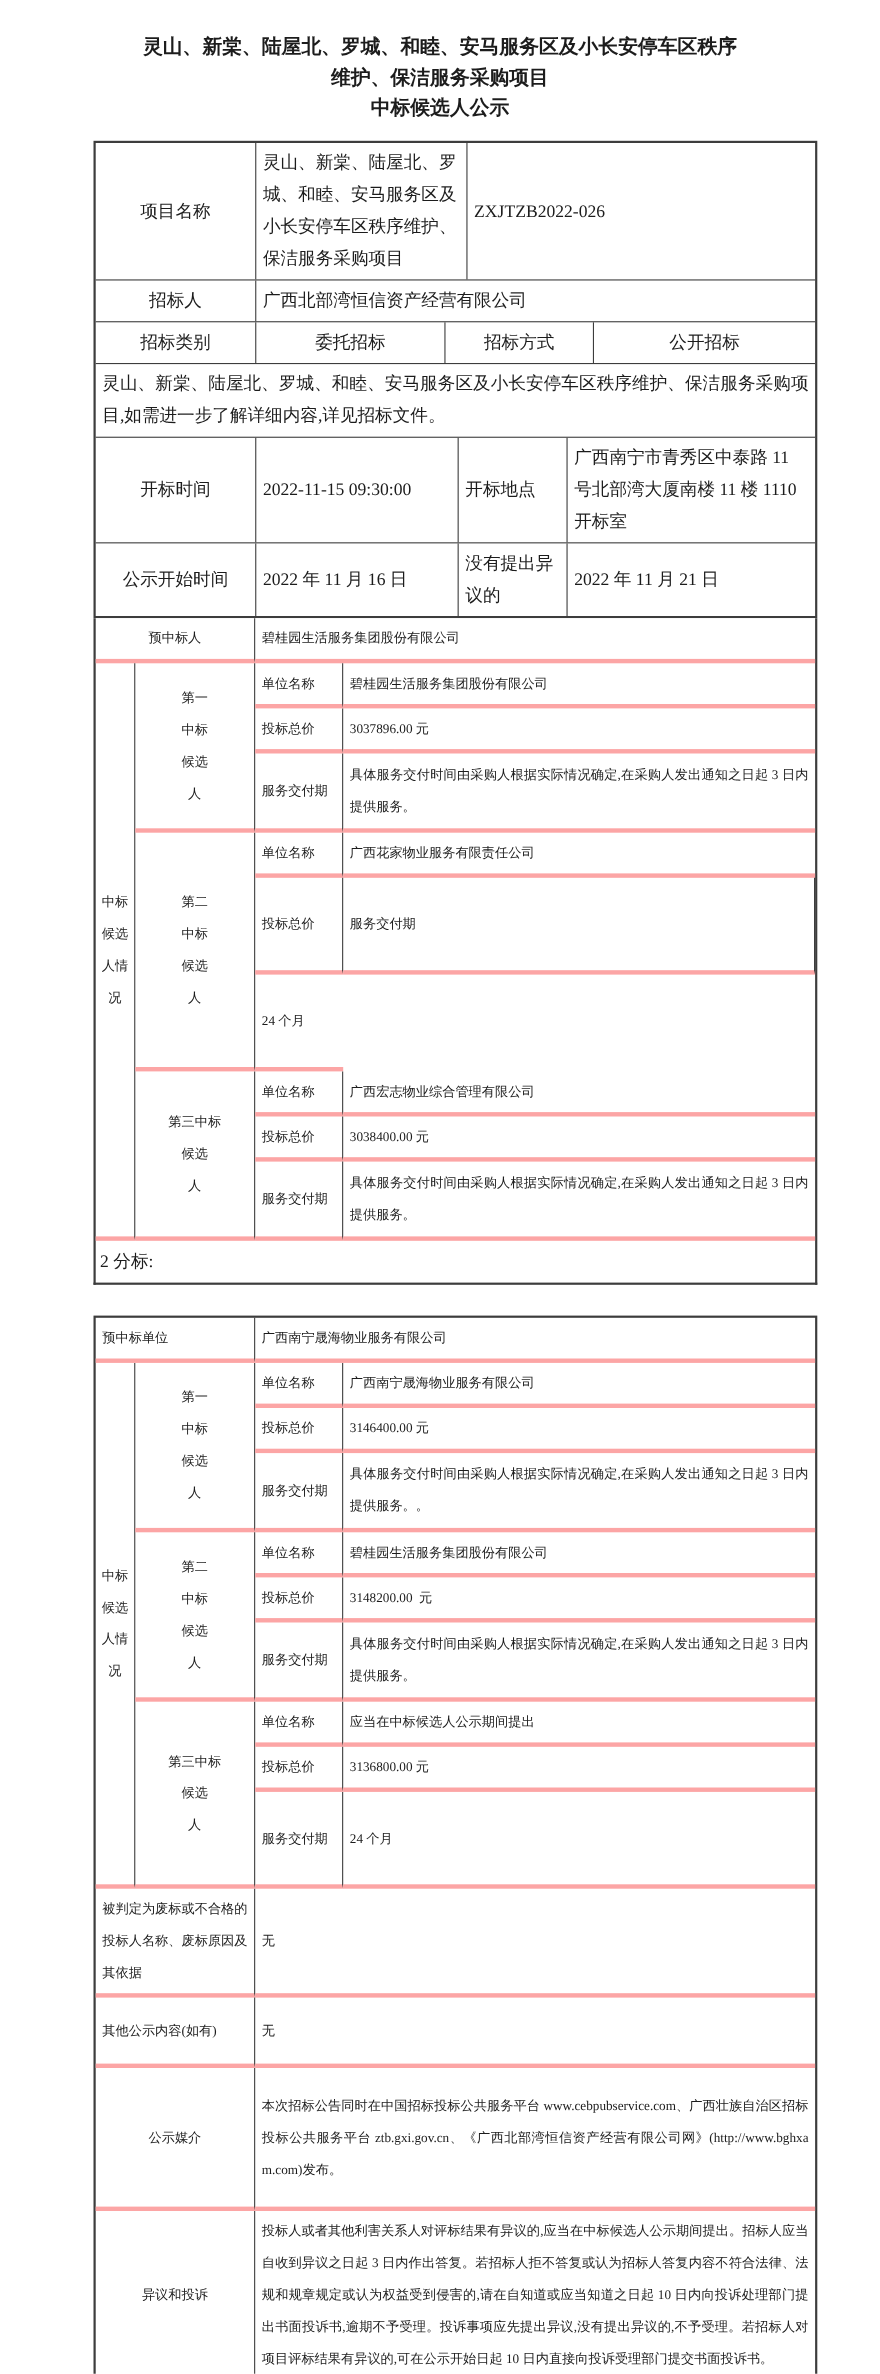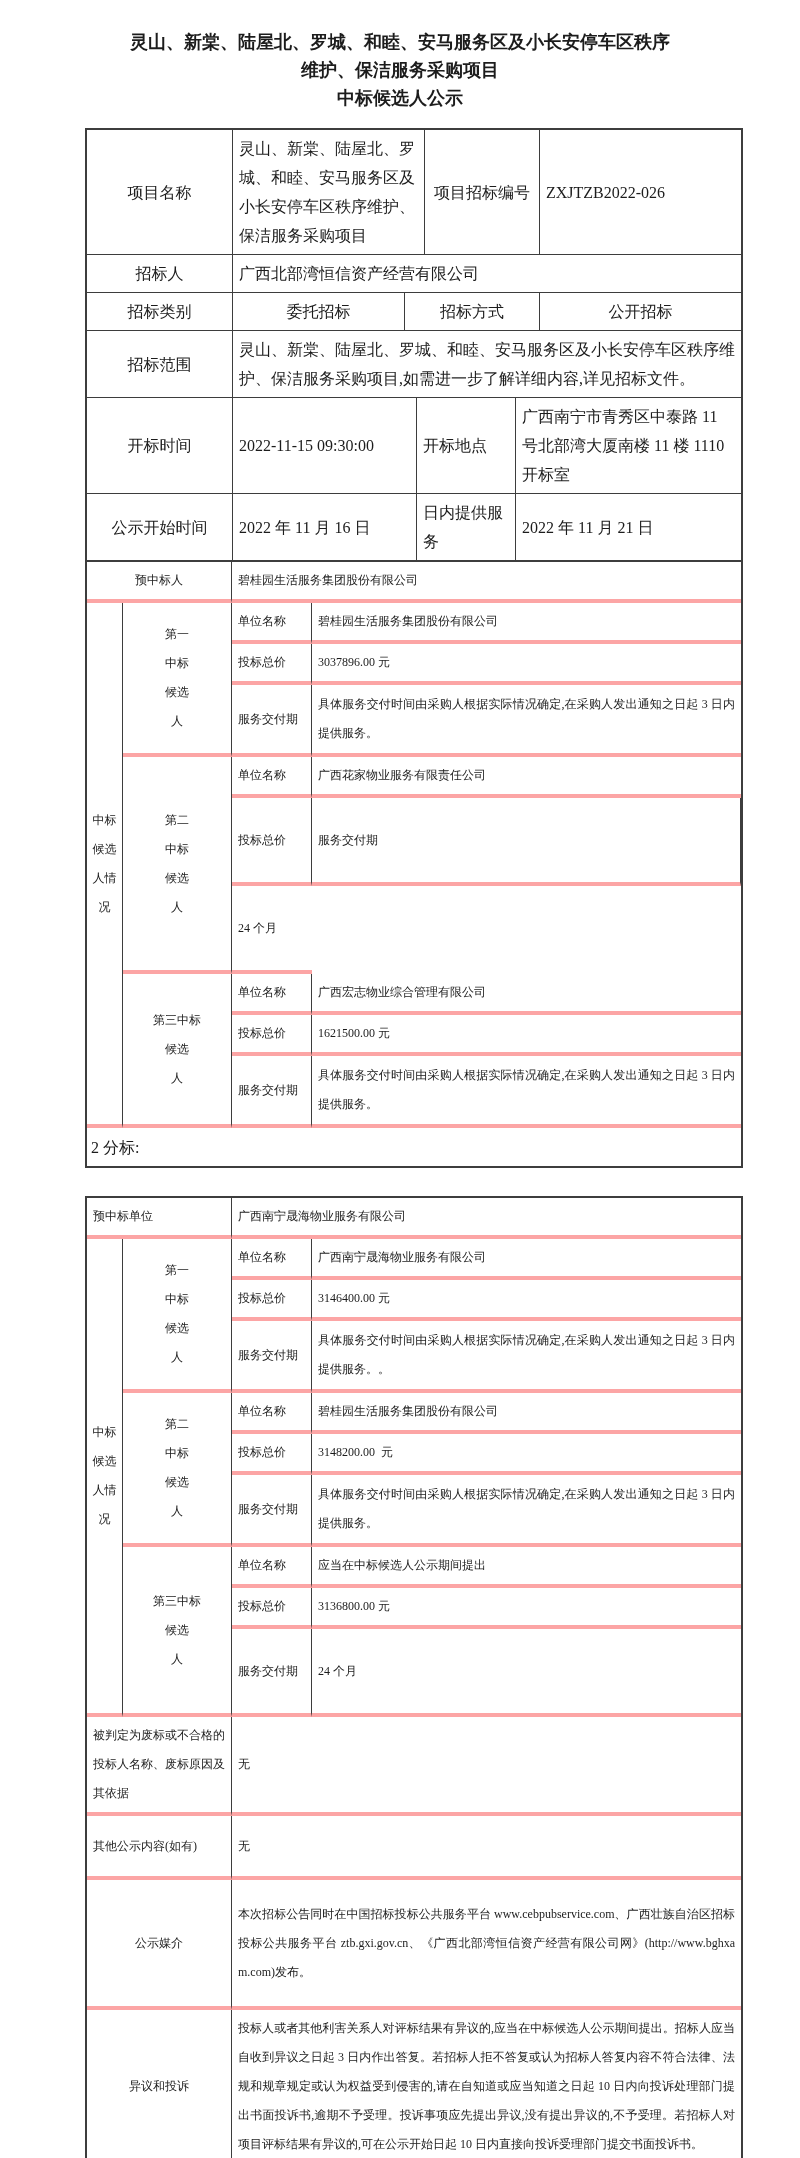--- a/index.html
+++ b/index.html
@@ -71,47 +71,45 @@
     <div>维护、保洁服务采购项目</div>
     <div>中标候选人公示</div>
   </div>
 
   <div class="content">
 
     <div class="tbl">
       <div class="trow">
         <div class="tcell w145 lab">项目名称</div>
         <div class="tcell w192">灵山、新棠、陆屋北、罗城、和睦、安马服务区及小长安停车区秩序维护、保洁服务采购项目</div>
-        <div class="tcell w115 lab">项目招标编号</div>
         <div class="tcell flex1">ZXJTZB2022-026</div>
       </div>
       <div class="trow">
         <div class="tcell w145 lab">招标人</div>
         <div class="tcell flex1">广西北部湾恒信资产经营有限公司</div>
       </div>
       <div class="trow">
         <div class="tcell w145 lab">招标类别</div>
         <div class="tcell w172 cen">委托招标</div>
         <div class="tcell w135 lab">招标方式</div>
         <div class="tcell flex1 cen">公开招标</div>
       </div>
       <div class="trow">
-        <div class="tcell w145 lab">招标范围</div>
         <div class="tcell flex1 just">灵山、新棠、陆屋北、罗城、和睦、安马服务区及小长安停车区秩序维护、保洁服务采购项目,如需进一步了解详细内容,详见招标文件。</div>
       </div>
       <div class="trow">
         <div class="tcell w145 lab">开标时间</div>
         <div class="tcell w184">2022-11-15 09:30:00</div>
         <div class="tcell w99">开标地点</div>
         <div class="tcell flex1">广西南宁市青秀区中泰路 11 号北部湾大厦南楼 11 楼 1110 开标室</div>
       </div>
       <div class="trow">
         <div class="tcell w145 lab">公示开始时间</div>
         <div class="tcell w184">2022 年 11 月 16 日</div>
-        <div class="tcell w99">日内提供服务</div>
+        <div class="tcell w99">没有提出异议的</div>
         <div class="tcell flex1">2022 年 11 月 21 日</div>
       </div>
     </div>
 
     <div class="cgrid">
       <div class="gcell sp2 lab mh38">预中标人</div>
       <div class="gcell spv re mh38">碧桂园生活服务集团股份有限公司</div>
 
       <div class="gcell ctitle">中标候选人情况</div>
 
@@ -135,21 +133,21 @@
       <div class="gcell">投标总价</div>
       <div class="gcell mh88">服务交付期</div>
       <div class="gcell re mh88">24 个月</div>
 
       <div class="gcell rank">第三中标
 候选
 人</div>
       <div class="gcell">单位名称</div>
       <div class="gcell re">广西宏志物业综合管理有限公司</div>
       <div class="gcell">投标总价</div>
-      <div class="gcell re">1621500.00 元</div>
+      <div class="gcell re">3038400.00 元</div>
       <div class="gcell mh72">服务交付期</div>
       <div class="gcell re mh72 just">具体服务交付时间由采购人根据实际情况确定,在采购人发出通知之日起 3 日内提供服务。</div>
 
       <div class="gcell spall re be heading-cell">2 分标:</div>
     </div>
 
     <div class="cgrid detached">
       <div class="gcell sp2 mh38">预中标单位</div>
       <div class="gcell spv re mh38">广西南宁晟海物业服务有限公司</div>
 

